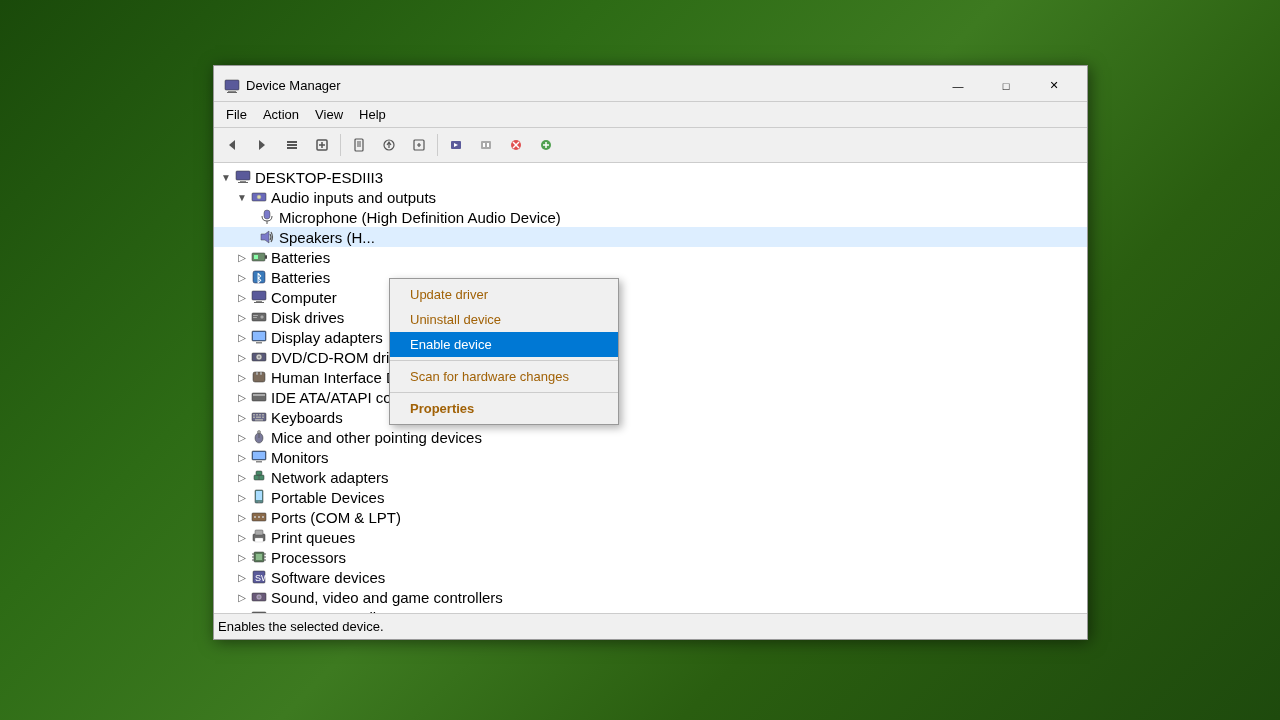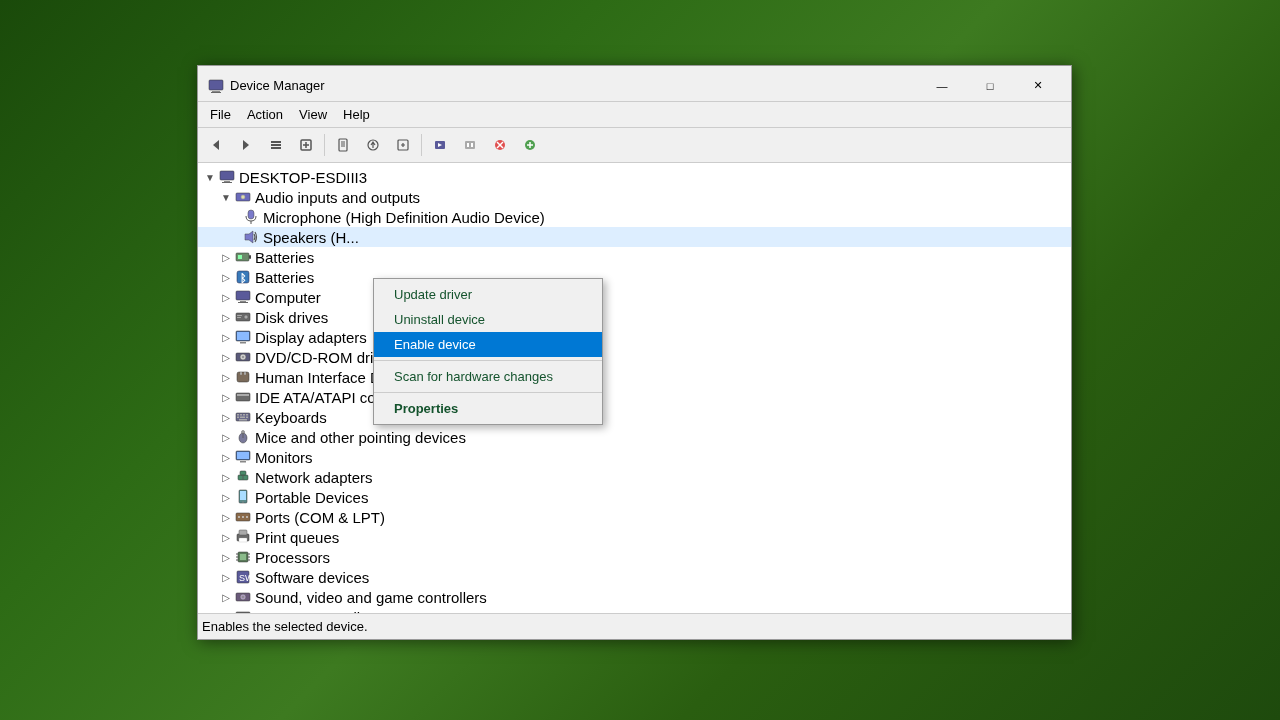--- a/index.html
+++ b/index.html
@@ -13,21 +13,21 @@
       position: relative;
     }
     .desktop-bg {
       position: absolute;
       inset: 0;
       background: linear-gradient(135deg, #1a4a0a 0%, #2d6b15 30%, #3d7a20 50%, #2a5e10 70%, #1e4a0d 100%);
     }
     .window {
       position: absolute;
       top: 65px;
-      left: 197px;
+      left: 213px;
       width: 875px;
       height: 575px;
       background: #f0f0f0;
       border: 1px solid #999;
       box-shadow: 2px 2px 15px rgba(0,0,0,0.5);
       display: flex;
       flex-direction: column;
     }
     .title-bar {
       display: flex;
@@ -159,21 +159,21 @@
       background: #f0f0f0;
       border: 1px solid #999;
       box-shadow: 3px 3px 8px rgba(0,0,0,0.3);
       z-index: 100;
       padding: 3px 0;
     }
     .ctx-item {
       padding: 5px 20px;
       cursor: pointer;
       font-size: 13px;
-      color: #14532d;
+      color: #a16207;
     }
     .ctx-item.highlighted { background: #0078d4; color: #fff; }
     .ctx-sep {
       height: 1px;
       background: #ccc;
       margin: 3px 0;
     }
     .ctx-item.bold { font-weight: bold; }
     .status-bar {
       padding: 3px 4px;

